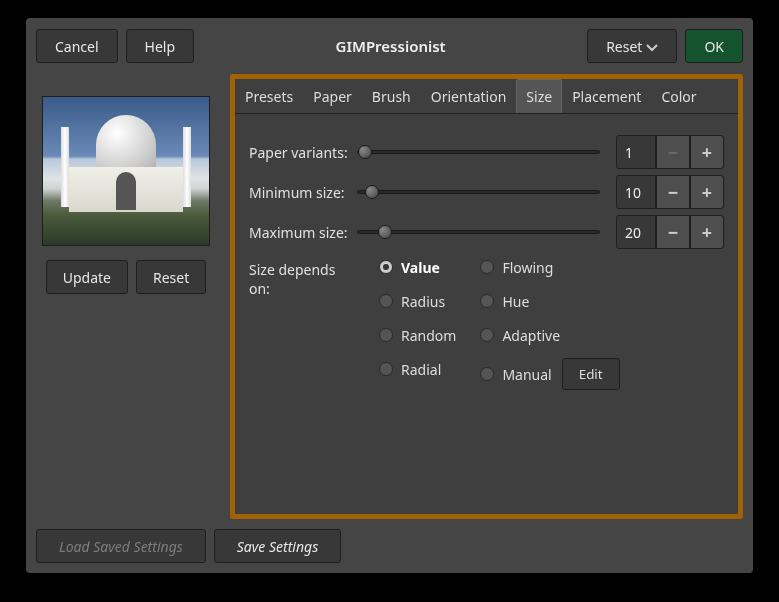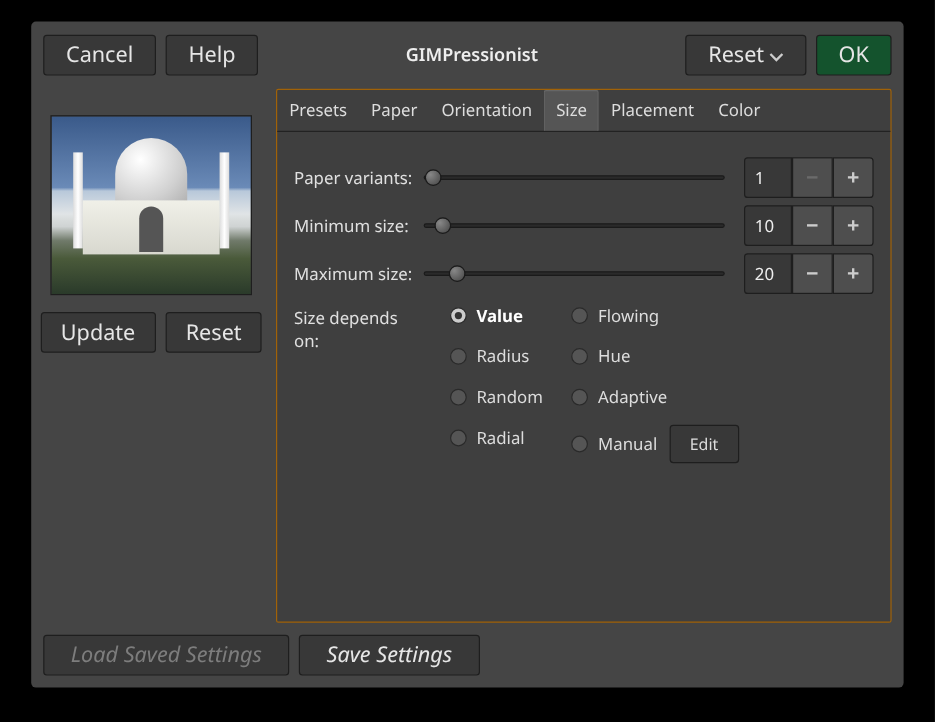--- a/index.html
+++ b/index.html
@@ -1,36 +1,36 @@
 <!DOCTYPE html>
 <html><head>
 <meta charset="utf-8">
 <style>
 * { box-sizing: border-box; margin: 0; padding: 0; font-family: "Segoe UI", "Noto Sans", sans-serif; }
 body { background: #000; width: 779px; height: 602px; position: relative; }
 .dialog { position: absolute; left: 26px; top: 18px; width: 727px; height: 555px; background: #454545; border-radius: 4px; padding: 10px; display: flex; flex-direction: column; }
 .titlebar { display: flex; align-items: center; height: 36px; margin-bottom: 10px; }
-.btn { background: #383838; border: 1px solid #1e1e1e; color: #e6e6e6; font-size: 18px; height: 34px; padding: 0 18px; border-radius: 3px; cursor: pointer; display: inline-flex; align-items: center; justify-content: center; }
+.btn { background: #383838; border: 1px solid #1e1e1e; color: #e6e6e6; font-size: 14px; height: 34px; padding: 0 18px; border-radius: 3px; cursor: pointer; display: inline-flex; align-items: center; justify-content: center; }
 .btn-primary { background: #14532d; }
 .btn-disabled { color: #7d7d7d; }
 .title-left { display: flex; gap: 8px; }
 .title-center { flex: 1; text-align: center; color: #eee; font-size: 15px; font-weight: 600; }
 .title-right { display: flex; gap: 8px; }
 .chev { margin-left: 4px; }
 .content { display: flex; gap: 14px; flex: 1; }
 .left-col { width: 180px; display: flex; flex-direction: column; align-items: center; gap: 14px; padding-top: 22px; }
 .preview { width: 168px; height: 150px; border: 1px solid #1e1e1e; background: linear-gradient(to bottom, #3a5a8a 0%, #6a8ab7 40%, #b8c8da 42%, #e0e4e6 55%, #d8dcdc 58%, #cfd3d3 62%, #707a6a 70%, #4a5a3a 80%, #2a3a2a 100%); position: relative; overflow: hidden; }
 .dome { position: absolute; left: 50%; top: 18px; transform: translateX(-50%); width: 60px; height: 60px; background: radial-gradient(circle at 35% 30%, #fff, #d0d0d0 60%, #aaa); border-radius: 50% 50% 10% 10%; }
 .tower-l, .tower-r { position: absolute; top: 30px; width: 8px; height: 80px; background: linear-gradient(to right, #ddd, #fff, #ddd); }
 .tower-l { left: 18px; } .tower-r { right: 18px; }
 .base { position: absolute; left: 26px; right: 26px; top: 70px; height: 45px; background: linear-gradient(to bottom, #f0f0e8, #d8d8cf); }
 .arch { position: absolute; left: 50%; top: 75px; transform: translateX(-50%); width: 20px; height: 38px; background: #555; border-radius: 10px 10px 0 0; }
 .preview-btns { display: flex; gap: 8px; }
 .preview-btns .btn { padding: 0 16px; }
-.right-col { flex: 1; background: #3f3f3f; border: 1px solid #a16207; border-radius: 2px; display: flex; flex-direction: column; }
+.right-col { flex: 1; background: #3f3f3f; border: 5px solid #a16207; border-radius: 2px; display: flex; flex-direction: column; }
 .tabs { display: flex; height: 35px; border-bottom: 1px solid #222; }
 .tab { padding: 0 9px; display: flex; align-items: center; color: #ddd; font-size: 14px; border: 1px solid transparent; border-bottom: none; cursor: pointer; }
 .tab.active { background: #555; border-color: #666; border-radius: 2px 2px 0 0; }
 .tab-body { padding: 18px 14px; flex: 1; color: #ddd; font-size: 14px; }
 .row { display: flex; align-items: center; height: 40px; }
 .row-label { width: 100px; color: #e0e0e0; }
 .slider-wrap { flex: 1; display: flex; align-items: center; padding: 0 8px; }
 .slider { width: 100%; height: 4px; background: #2a2a2a; border: 1px solid #1a1a1a; border-radius: 2px; position: relative; }
 .thumb { position: absolute; top: 50%; left: 3%; transform: translate(-50%,-50%); width: 14px; height: 14px; background: radial-gradient(circle at 30% 30%, #888, #444); border: 1px solid #1a1a1a; border-radius: 50%; }
 .spin { display: flex; margin-left: 8px; }
@@ -87,20 +87,21 @@
       <div class="preview-btns">
         <button class="btn">Update</button>
         <button class="btn">Reset</button>
       </div>
     </div>
 
     <div class="right-col">
       <div class="tabs" id="tabs">
           <div class="tab">Presets</div>
           <div class="tab">Paper</div>
+          <div class="tab">Brush</div>
           <div class="tab">Orientation</div>
           <div class="tab active">Size</div>
           <div class="tab">Placement</div>
           <div class="tab">Color</div>
         </div>
       <div class="tab-body">
 
         <div class="row">
           <span class="row-label">Paper variants:</span>
           <div class="slider-wrap">

